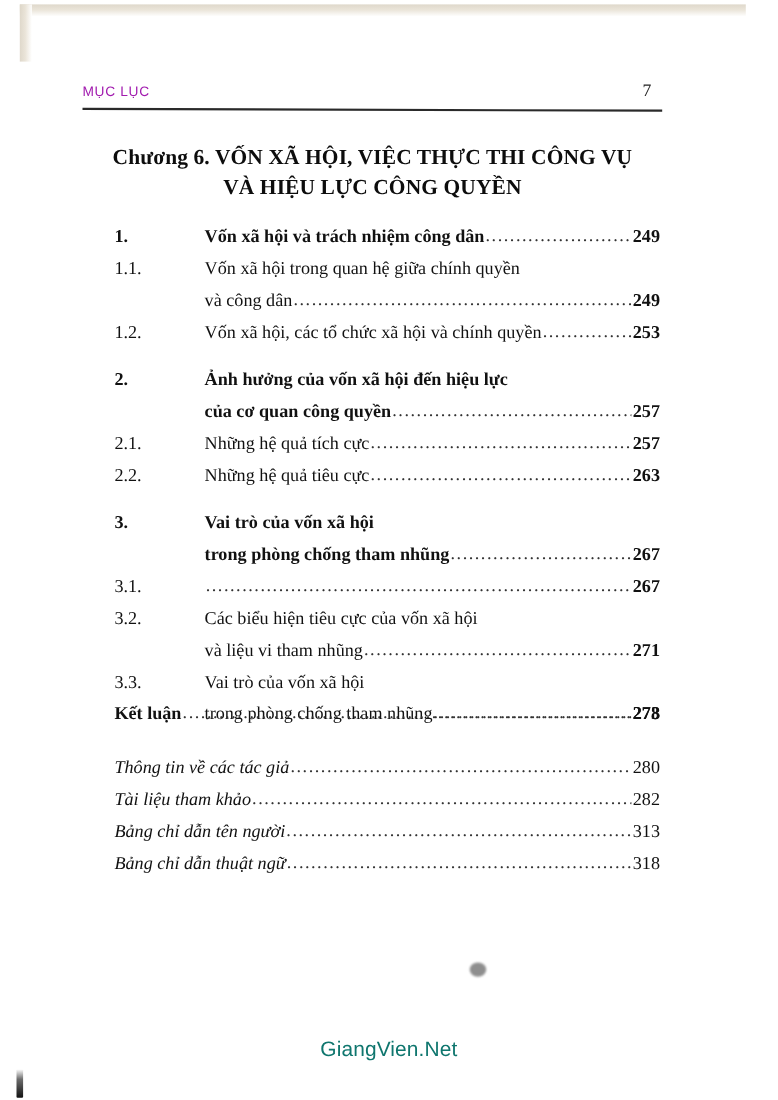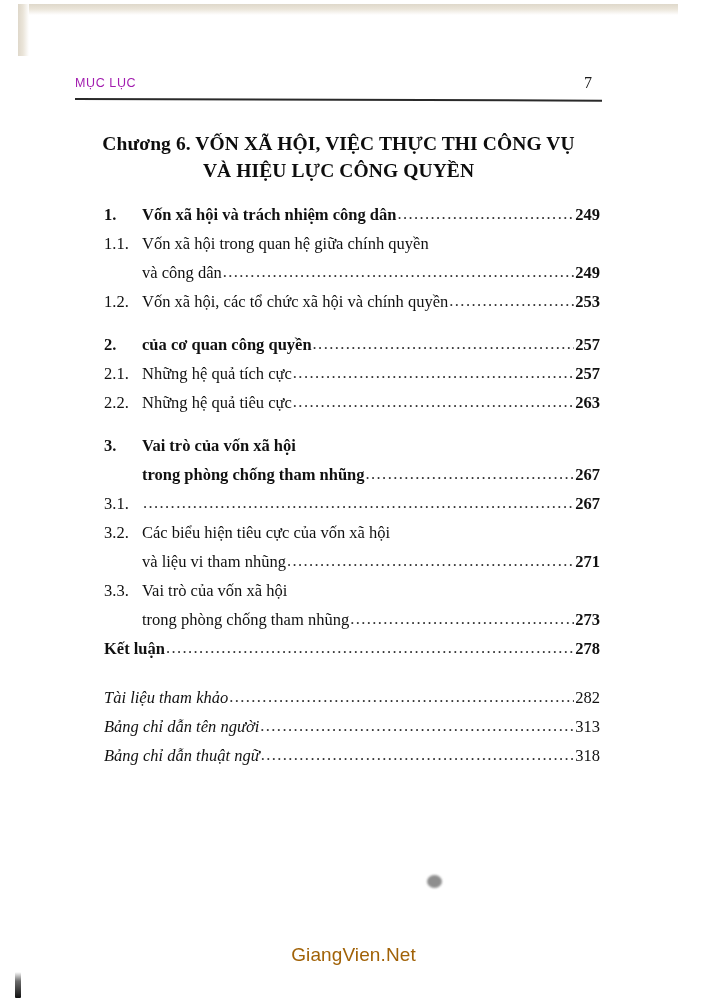--- a/index.html
+++ b/index.html
@@ -132,20 +132,21 @@
   .entry .num {
     flex: 0 0 auto;
     width: 38px;
     font-size: 16.5px;
     line-height: 29px;
     white-space: nowrap;
   }
   .entry .body {
     flex: 1 1 auto;
     min-width: 0;
+    margin-left: 44px;
   }
   .line {
     display: flex;
     align-items: baseline;
     width: 100%;
     line-height: 29px;
   }
   .line .txt {
     flex: 0 0 auto;
     font-size: 16.5px;
@@ -263,20 +264,23 @@
             <span class="txt">Vốn xã hội, các tổ chức xã hội và chính quyền</span>
             <span class="leader"></span>
             <span class="pg">253</span>
           </div>
         </div>
       </div>
       <div class="entry lvl1 gap-before">
         <div class="num">2.</div>
         <div class="body">
           <div class="line">
+            <span class="txt">Ảnh hưởng của vốn xã hội đến hiệu lực</span>
+          </div>
+          <div class="line">
             <span class="txt">của cơ quan công quyền</span>
             <span class="leader"></span>
             <span class="pg">257</span>
           </div>
         </div>
       </div>
       <div class="entry lvl2">
         <div class="num">2.1.</div>
         <div class="body">
           <div class="line">
@@ -350,20 +354,27 @@
       <div class="bm-entry bm-bold">
         <div class="line">
           <span class="txt">Kết luận</span>
           <span class="leader"></span>
           <span class="pg">278</span>
         </div>
       </div>
       <div class="bm-spacer"></div>
       <div class="bm-entry bm-italic">
         <div class="line">
+          <span class="txt">Thông tin về các tác giả</span>
+          <span class="leader"></span>
+          <span class="pg">280</span>
+        </div>
+      </div>
+      <div class="bm-entry bm-italic">
+        <div class="line">
           <span class="txt">Tài liệu tham khảo</span>
           <span class="leader"></span>
           <span class="pg">282</span>
         </div>
       </div>
       <div class="bm-entry bm-italic">
         <div class="line">
           <span class="txt">Bảng chỉ dẫn tên người</span>
           <span class="leader"></span>
           <span class="pg">313</span>
@@ -371,15 +382,15 @@
       </div>
       <div class="bm-entry bm-italic">
         <div class="line">
           <span class="txt">Bảng chỉ dẫn thuật ngữ</span>
           <span class="leader"></span>
           <span class="pg">318</span>
         </div>
       </div>
     </div>
 
-  <div class="watermark" style="color: #a16207;">GiangVien.Net</div>
+  <div class="watermark" style="color: #0f766e;">GiangVien.Net</div>
 
 </div>
 
 </body></html>

